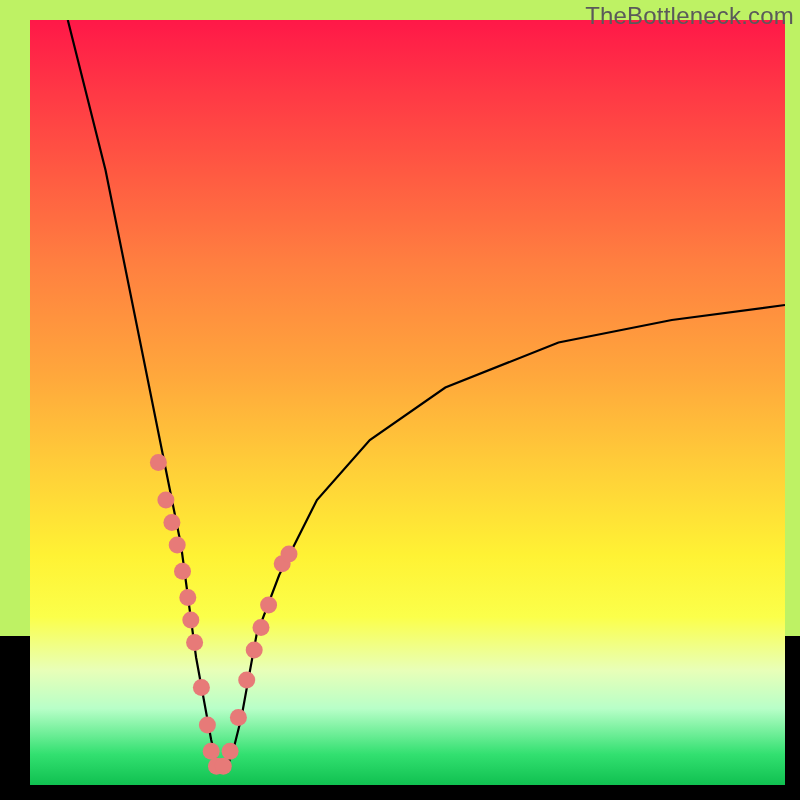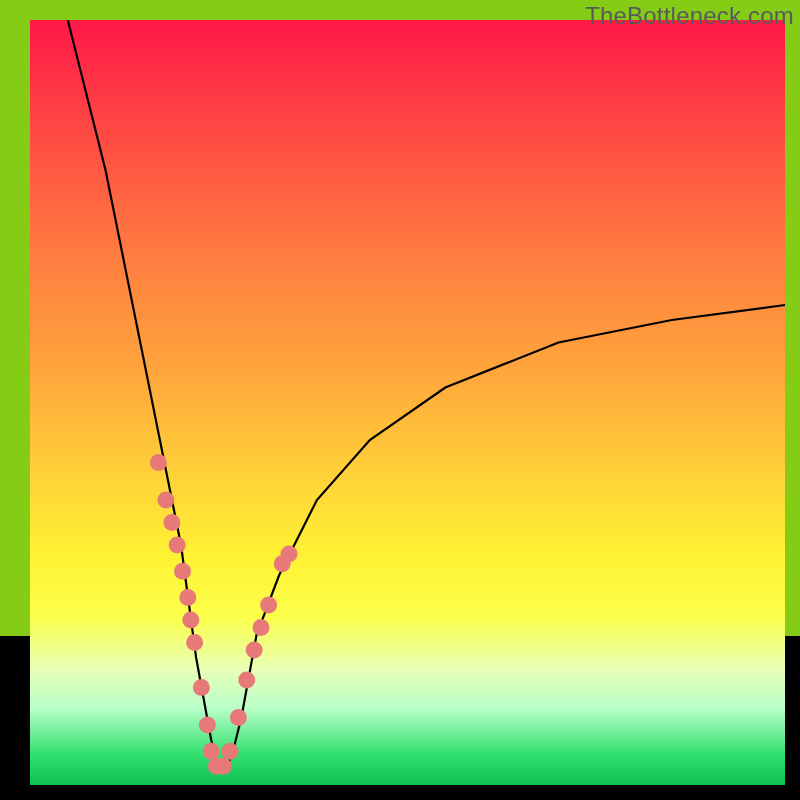--- a/index.html
+++ b/index.html
@@ -10,21 +10,21 @@
     overflow: hidden;
     background: #000;
     font-family: Arial, Helvetica, sans-serif;
   }
   .frame {
     position: absolute;
     left: 0;
     top: 0;
     width: 800px;
     height: 636px;
-    background: #84cc16;
+    background: #bef264;
   }
   .plot {
     position: absolute;
     left: 30px;
     top: 20px;
     width: 755px;
     height: 765px;
     background: linear-gradient(to bottom,
       #ff1848 0%,
       #ff3a45 10%,

